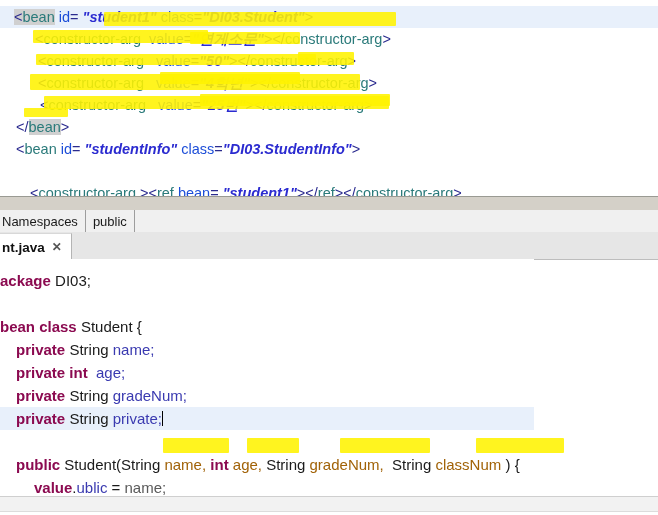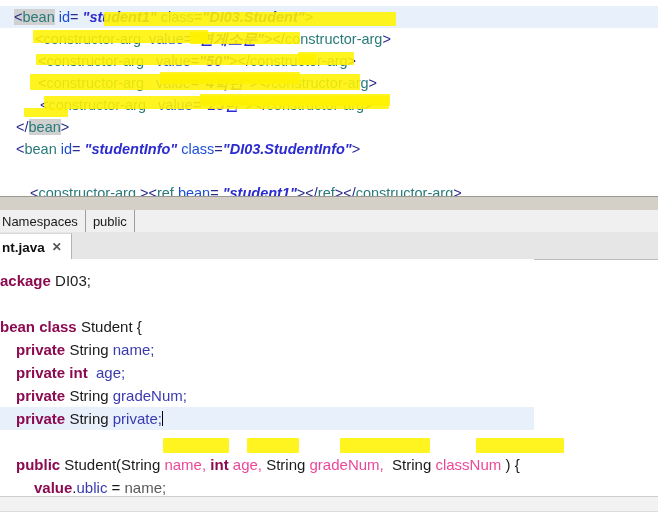--- a/index.html
+++ b/index.html
@@ -73,21 +73,21 @@
     background:#ffffff;overflow:hidden;
   }
   .jline{
     position:absolute;left:0;width:658px;height:23px;line-height:23px;
     white-space:pre;font-size:15px;
     font-family:"Liberation Sans", sans-serif;color:#000;
   }
   .j-kw{color:#8b0a50;font-weight:bold;}
   .j-field{color:#3a3ab0;}
   .j-plain{color:#1a1a1a;}
-  .j-param{color:#ec4899;}
+  .j-param{color:#a16207;}
   .j-local{color:#5a5a5a;}
   .caret{
     display:inline-block;width:1px;height:15px;background:#000;
     vertical-align:-2px;
   }
   .bottom-bar{
     position:absolute;left:0;top:496px;width:658px;height:19px;
     background:#f2f2f2;border-top:1px solid #cfcfcf;
   }
   .bottom-bar2{

